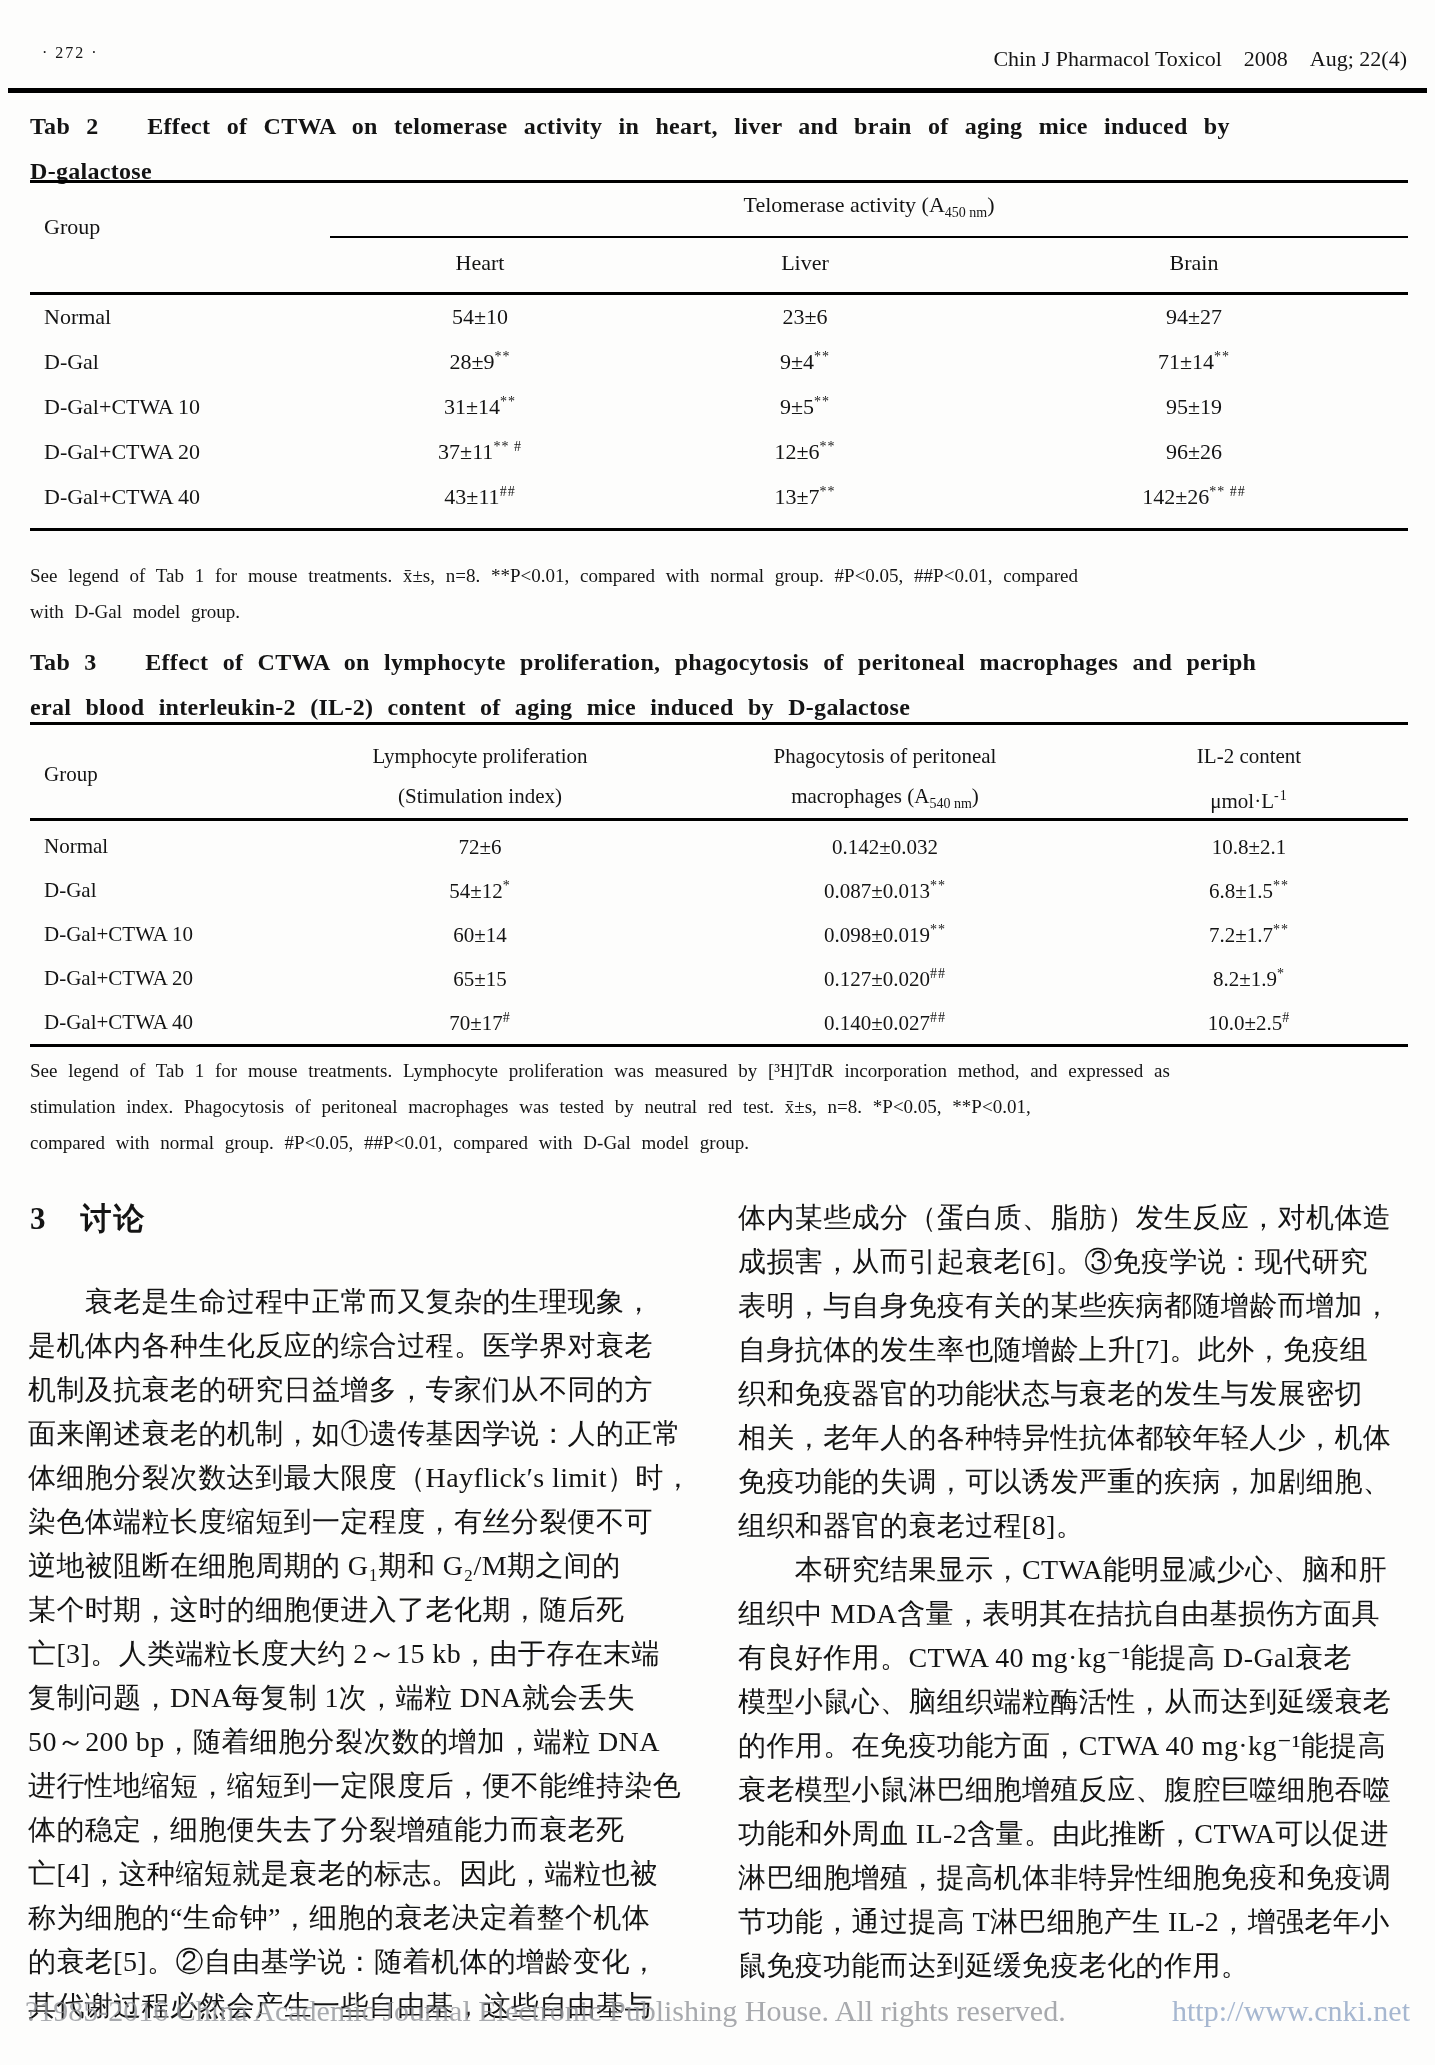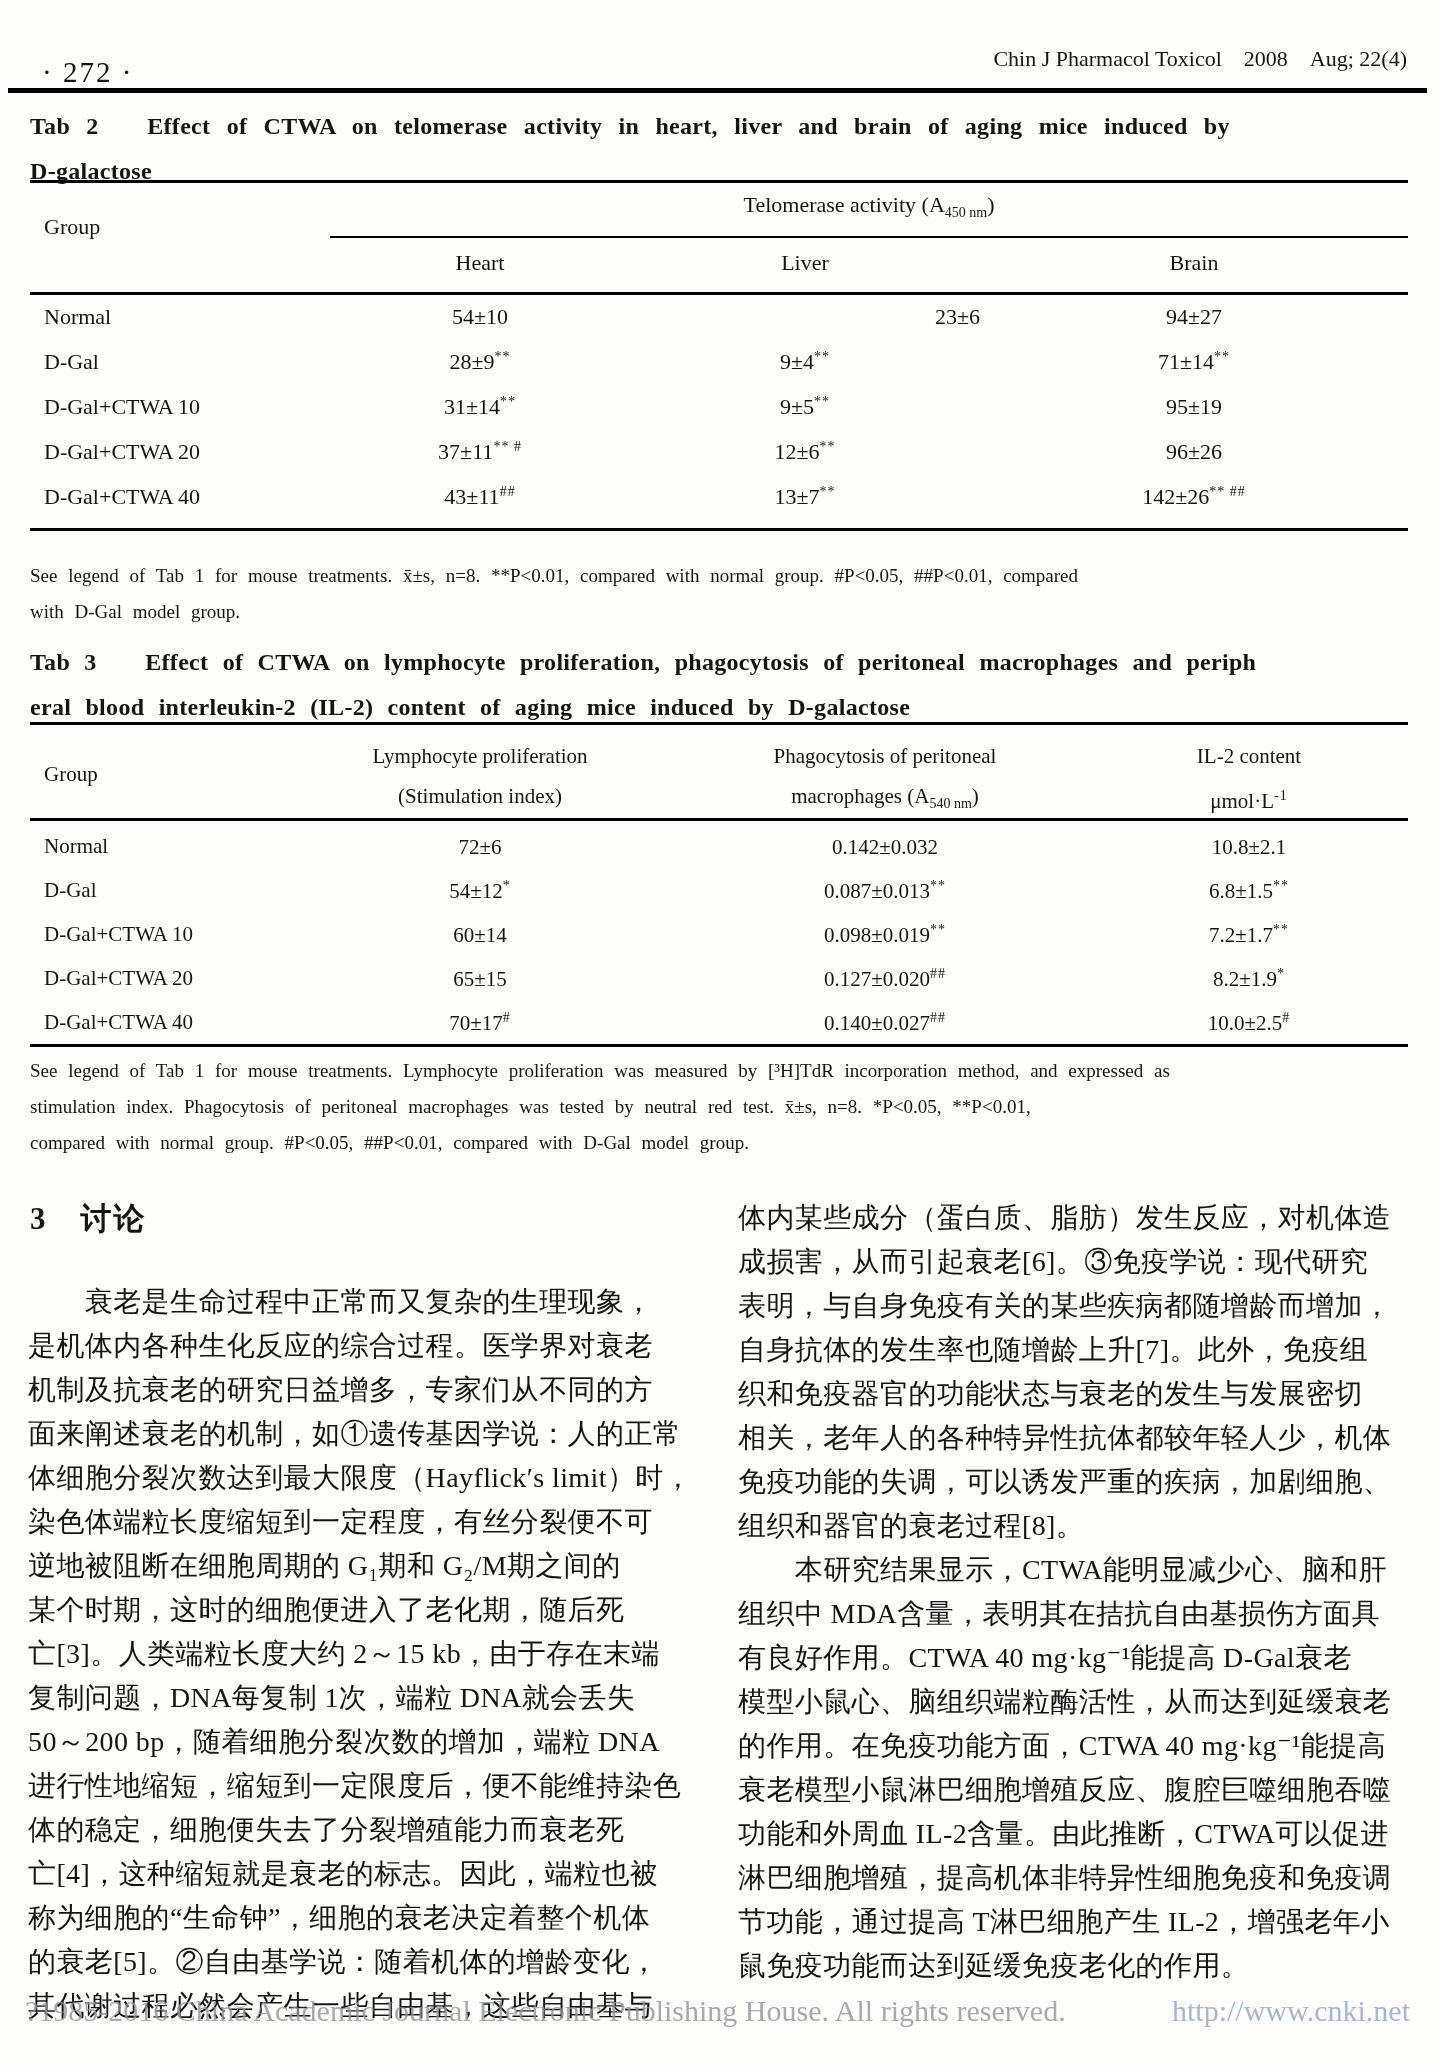--- a/index.html
+++ b/index.html
@@ -3,21 +3,21 @@
 <meta charset="utf-8">
 <style>
   html,body{margin:0;padding:0;background:#e8e8e8;}
   .page{
     position:relative; width:1435px; height:2065px; margin:0 auto;
     background:#fdfdfc; color:#141414; overflow:hidden;
     font-family:"Liberation Serif","DejaVu Serif",serif;
   }
   .abs{position:absolute;}
   .hr{position:absolute; background:#000;}
-  .pgno{top:56px; left:42px; font-size:29px; letter-spacing:2px;}
+  .pgno{top:44px; left:42px; font-size:16px; letter-spacing:2px;}
   .journal{top:44px; right:28px; font-size:22px;}
   .caption{
     left:30px; width:1380px; font-size:24px; font-weight:600;
     white-space:pre; line-height:45px; word-spacing:10px; letter-spacing:0.3px;
   }
   .tbl{position:absolute; left:30px; width:1378px; font-size:22px;}
   .tbl .cell, .tbl .colhead, .tbl .ghead, .tbl .spanhead{position:absolute;}
   .tbl .ghead{left:14px;}
   .tbl .cell{text-align:center;}
   .t2 .c1{left:300px;width:300px;} .t2 .c2{left:600px;width:350px;} .t2 .c3{left:950px;width:428px;}
@@ -60,21 +60,21 @@
     <div class="hr" style="top:56px;left:300px;width:1078px;height:2px;"></div>
     <div class="ghead" style="top:34px;">Group</div>
     <div class="cell c1" style="top:70px;">Heart</div>
     <div class="cell c2" style="top:70px;">Liver</div>
     <div class="cell c3" style="top:70px;">Brain</div>
     <div class="hr" style="top:112px;left:0;width:1378px;height:3px;"></div>
 
     <div>
       <span class="cell g" style="top:124px;">Normal</span>
       <span class="cell c1" style="top:124px;"><span>54±10</span><sup></sup></span>
-      <span class="cell c2" style="top:124px;text-align:right;"><span>23±6</span><sup></sup></span>
+      <span class="cell c2" style="top:124px;"><span>23±6</span><sup></sup></span>
       <span class="cell c3" style="top:124px;"><span>94±27</span><sup></sup></span>
     </div>
     <div>
       <span class="cell g" style="top:169px;">D-Gal</span>
       <span class="cell c1" style="top:169px;"><span>28±9</span><sup>**</sup></span>
       <span class="cell c2" style="top:169px;"><span>9±4</span><sup>**</sup></span>
       <span class="cell c3" style="top:169px;"><span>71±14</span><sup>**</sup></span>
     </div>
     <div>
       <span class="cell g" style="top:214px;">D-Gal+CTWA 10</span>

